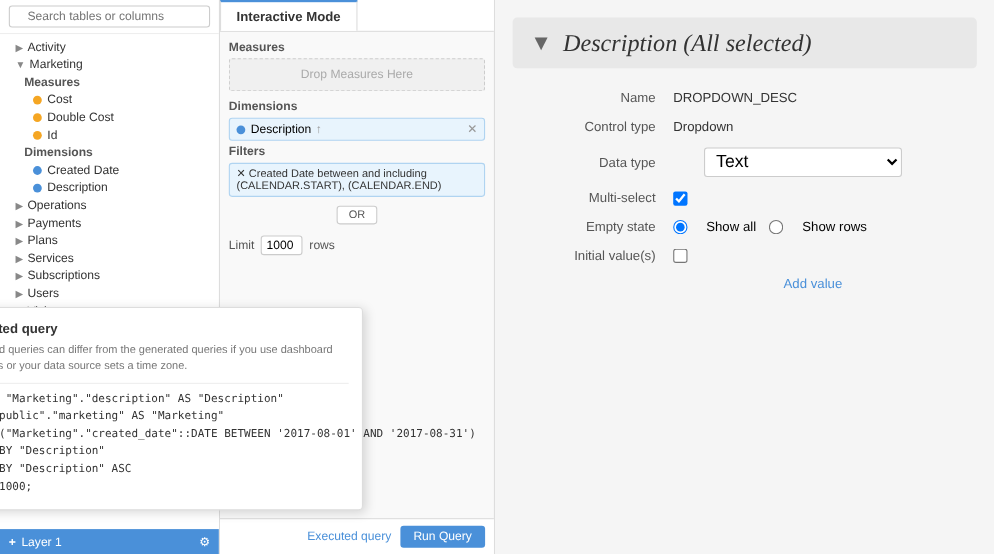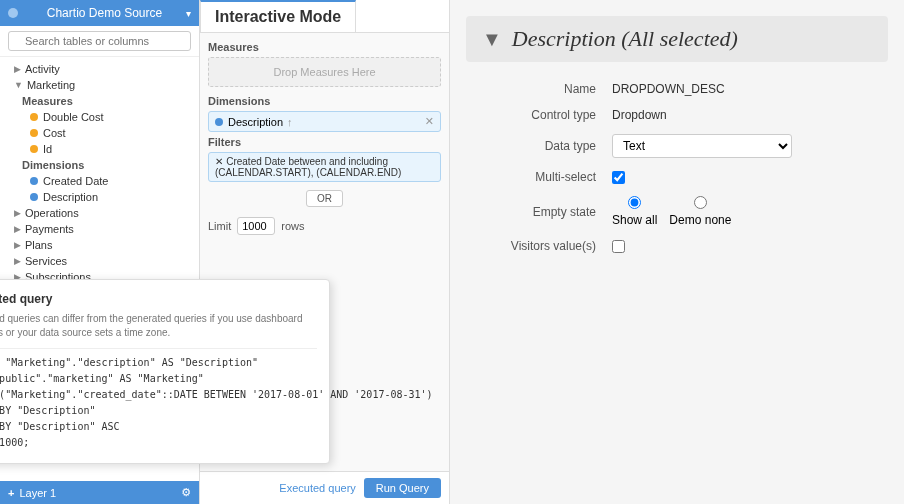--- a/index.html
+++ b/index.html
@@ -114,21 +114,21 @@
       height: 504px;
     }
 
     .mode-tabs {
       display: flex;
       border-bottom: 1px solid #ddd;
       background: #fff;
     }
     .mode-tab {
       padding: 6px 14px;
-      font-size: 16px;
+      font-size: 12px;
       cursor: pointer;
       border: 1px solid #ddd;
       border-bottom: none;
       background: #f5f5f5;
       color: #555;
     }
     .mode-tab.active {
       background: #fff;
       color: #333;
       font-weight: bold;
@@ -274,26 +274,27 @@
       text-align: right;
     }
     .form-value {
       font-size: 12px;
       color: #333;
     }
     .form-select {
       border: 1px solid #ccc;
       border-radius: 3px;
       padding: 3px 6px;
-      font-size: 12px;
+      font-size: 16px;
       width: 180px;
       background: #fff;
+      margin-left: 28px;
     }
     .radio-group { display: flex; align-items: center; gap: 12px; }
-    .radio-item { display: flex; align-items: center; gap: 4px; font-size: 12px; flex-direction: column; }
+    .radio-item { display: flex; align-items: center; gap: 17px; font-size: 12px; }
     .checkbox-item { display: flex; align-items: center; }
 
     .add-value-btn {
       background: none;
       border: none;
       color: #4a90d9;
       font-size: 12px;
       cursor: pointer;
       padding: 0;
     }
@@ -315,49 +316,44 @@
     .popup-title { font-weight: bold; color: #333; margin-bottom: 6px; font-size: 12px; }
     .popup-desc { color: #777; margin-bottom: 8px; font-size: 10px; line-height: 1.4; }
     .popup-code { font-family: monospace; font-size: 10px; color: #333; line-height: 1.6; }
 
     .divider { border: none; border-top: 1px solid #eee; margin: 6px 0; }
   </style>
 </head>
 <body>
 
 <div class="left-panel">
-  <div class="source-header">
-    <span class="dot"></span>
-    <span>Chartio Demo Source</span>
-    <span class="chevron">▾</span>
-  </div>
 
   <div class="search-box">
     <input type="text" placeholder="Search tables or columns" style="">
   </div>
 
   <div class="tree-area">
     <div class="tree-item">
       <span class="chevron-icon">▶</span>
       <span>Activity</span>
     </div>
     <div class="tree-item">
       <span class="chevron-icon">▼</span>
       <span>Marketing</span>
     </div>
     <div class="tree-item indent">
       <span style="font-weight:bold;color:#555">Measures</span>
+    </div>
+    <div class="tree-item indent2">
+      <span class="circle-icon circle-orange"></span>
+      <span>Cost</span>
     </div>
     <div class="tree-item indent2">
       <span class="circle-icon circle-orange"></span>
       <span>Double Cost</span>
-    </div>
-    <div class="tree-item indent2">
-      <span class="circle-icon circle-orange"></span>
-      <span>Cost</span>
     </div>
     <div class="tree-item indent2">
       <span class="circle-icon circle-orange"></span>
       <span>Id</span>
     </div>
     <div class="tree-item indent">
       <span style="font-weight:bold;color:#555">Dimensions</span>
     </div>
     <div class="tree-item indent2">
       <span class="circle-icon circle-blue"></span>
@@ -498,24 +494,25 @@
     </div>
 
     <div class="form-label">Empty state</div>
     <div class="radio-group">
       <label class="radio-item">
         <input type="radio" name="empty_state" checked="" style="">
         <span>Show all</span>
       </label>
       <label class="radio-item">
         <input type="radio" name="empty_state" style="">
-        <span>Demo none</span>
+        <span>Show rows</span>
       </label>
     </div>
 
-    <div class="form-label">Visitors value(s)</div>
+    <div class="form-label">Initial value(s)</div>
     <div class="checkbox-item">
       <input type="checkbox" style="">
     </div>
 
     <div></div>
+    <button class="add-value-btn">Add value</button>
   </div>
 </div>
 
 </body></html>

